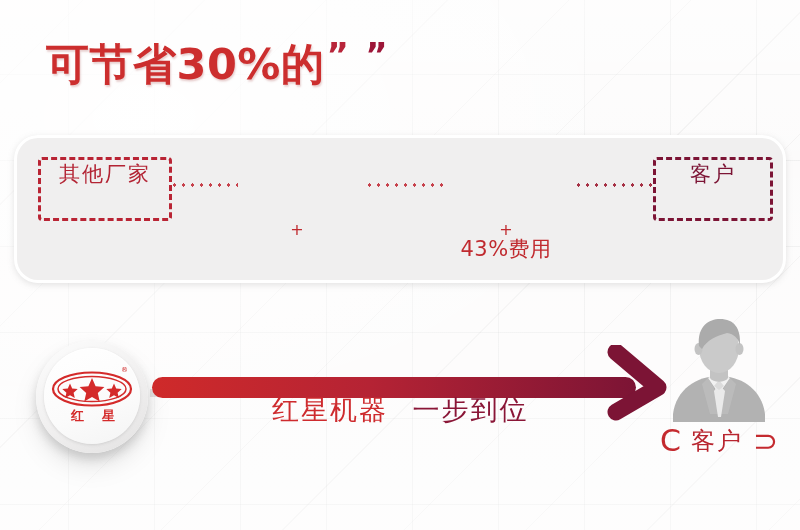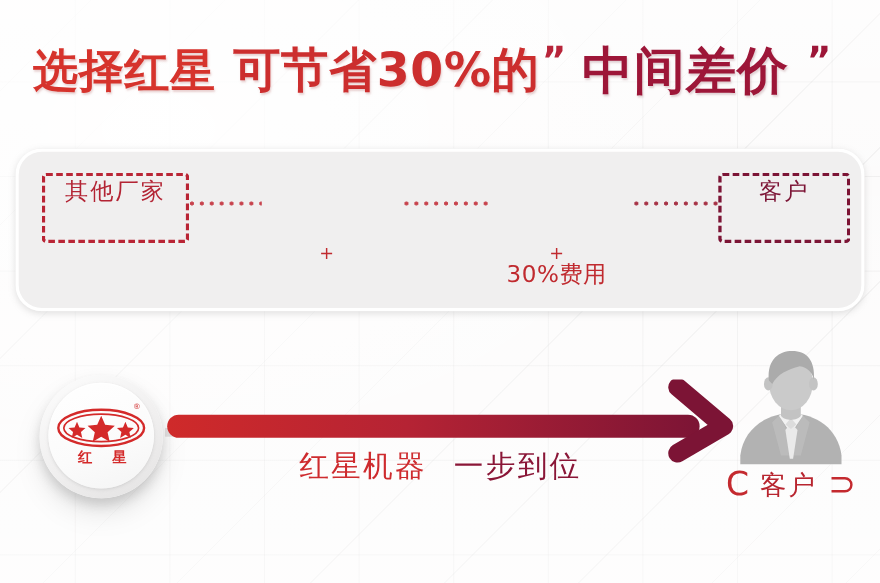--- a/index.html
+++ b/index.html
@@ -184,21 +184,21 @@
     color: #d02a2a;
   }
 
   
   #arrow-wrap { position: absolute; left: 146px; top: 345px; width: 530px; height: 80px; }
 
   
   #slogan {
     position: absolute;
     left: 272px;
-    top: 406px;
+    top: 392px;
     font-size: 27px;
     letter-spacing: 2px;
     white-space: nowrap;
     font-weight: normal;
   }
   .sl-a { color: #ce2b2e; }
   .sl-b { color: #8a1637; margin-left: 14px; }
 
   
   #customer { position: absolute; left: 664px; top: 318px; width: 110px; height: 108px; }
@@ -228,24 +228,22 @@
 </style>
 </head>
 <body>
 
 <div id="stage">
 
   <div id="bg-pattern"></div>
   <div id="bg-wash"></div>
 
   <div id="headline">
-    <span class="h-seg h-a">选择红星</span>
     <span class="h-seg h-b">可节省30%的</span>
     <span class="h-q">”</span>
-    <span class="h-seg h-c">中间差价</span>
     <span class="h-q2">”</span>
   </div>
 
   <div id="flow-panel">
 
     <div class="node node-rect" style="left:24px; top:22px; width:128px; height:58px;">
       <span>其他厂家</span>
     </div>
 
     <div class="dots" style="left:156px; top:48px; width:68px;"></div>
@@ -253,21 +251,21 @@
 
     <div class="fee" style="left:203px; top:88px;">
       <div class="plus">+</div>
     </div>
 
     <div class="dots" style="left:351px; top:48px; width:81px;"></div>
 
 
     <div class="fee" style="left:412px; top:88px;">
       <div class="plus">+</div>
-      <div class="amt">30%费用</div>
+      <div class="amt">43%费用</div>
     </div>
 
     <div class="dots" style="left:560px; top:48px; width:82px; background-image: radial-gradient(circle, #a63044 0, #a63044 1.6px, transparent 1.8px);"></div>
 
     <div class="node node-rect node-dark" style="left:639px; top:22px; width:114px; height:58px;">
       <span>客户</span>
     </div>
   </div>
 
   <div id="logo-badge">

